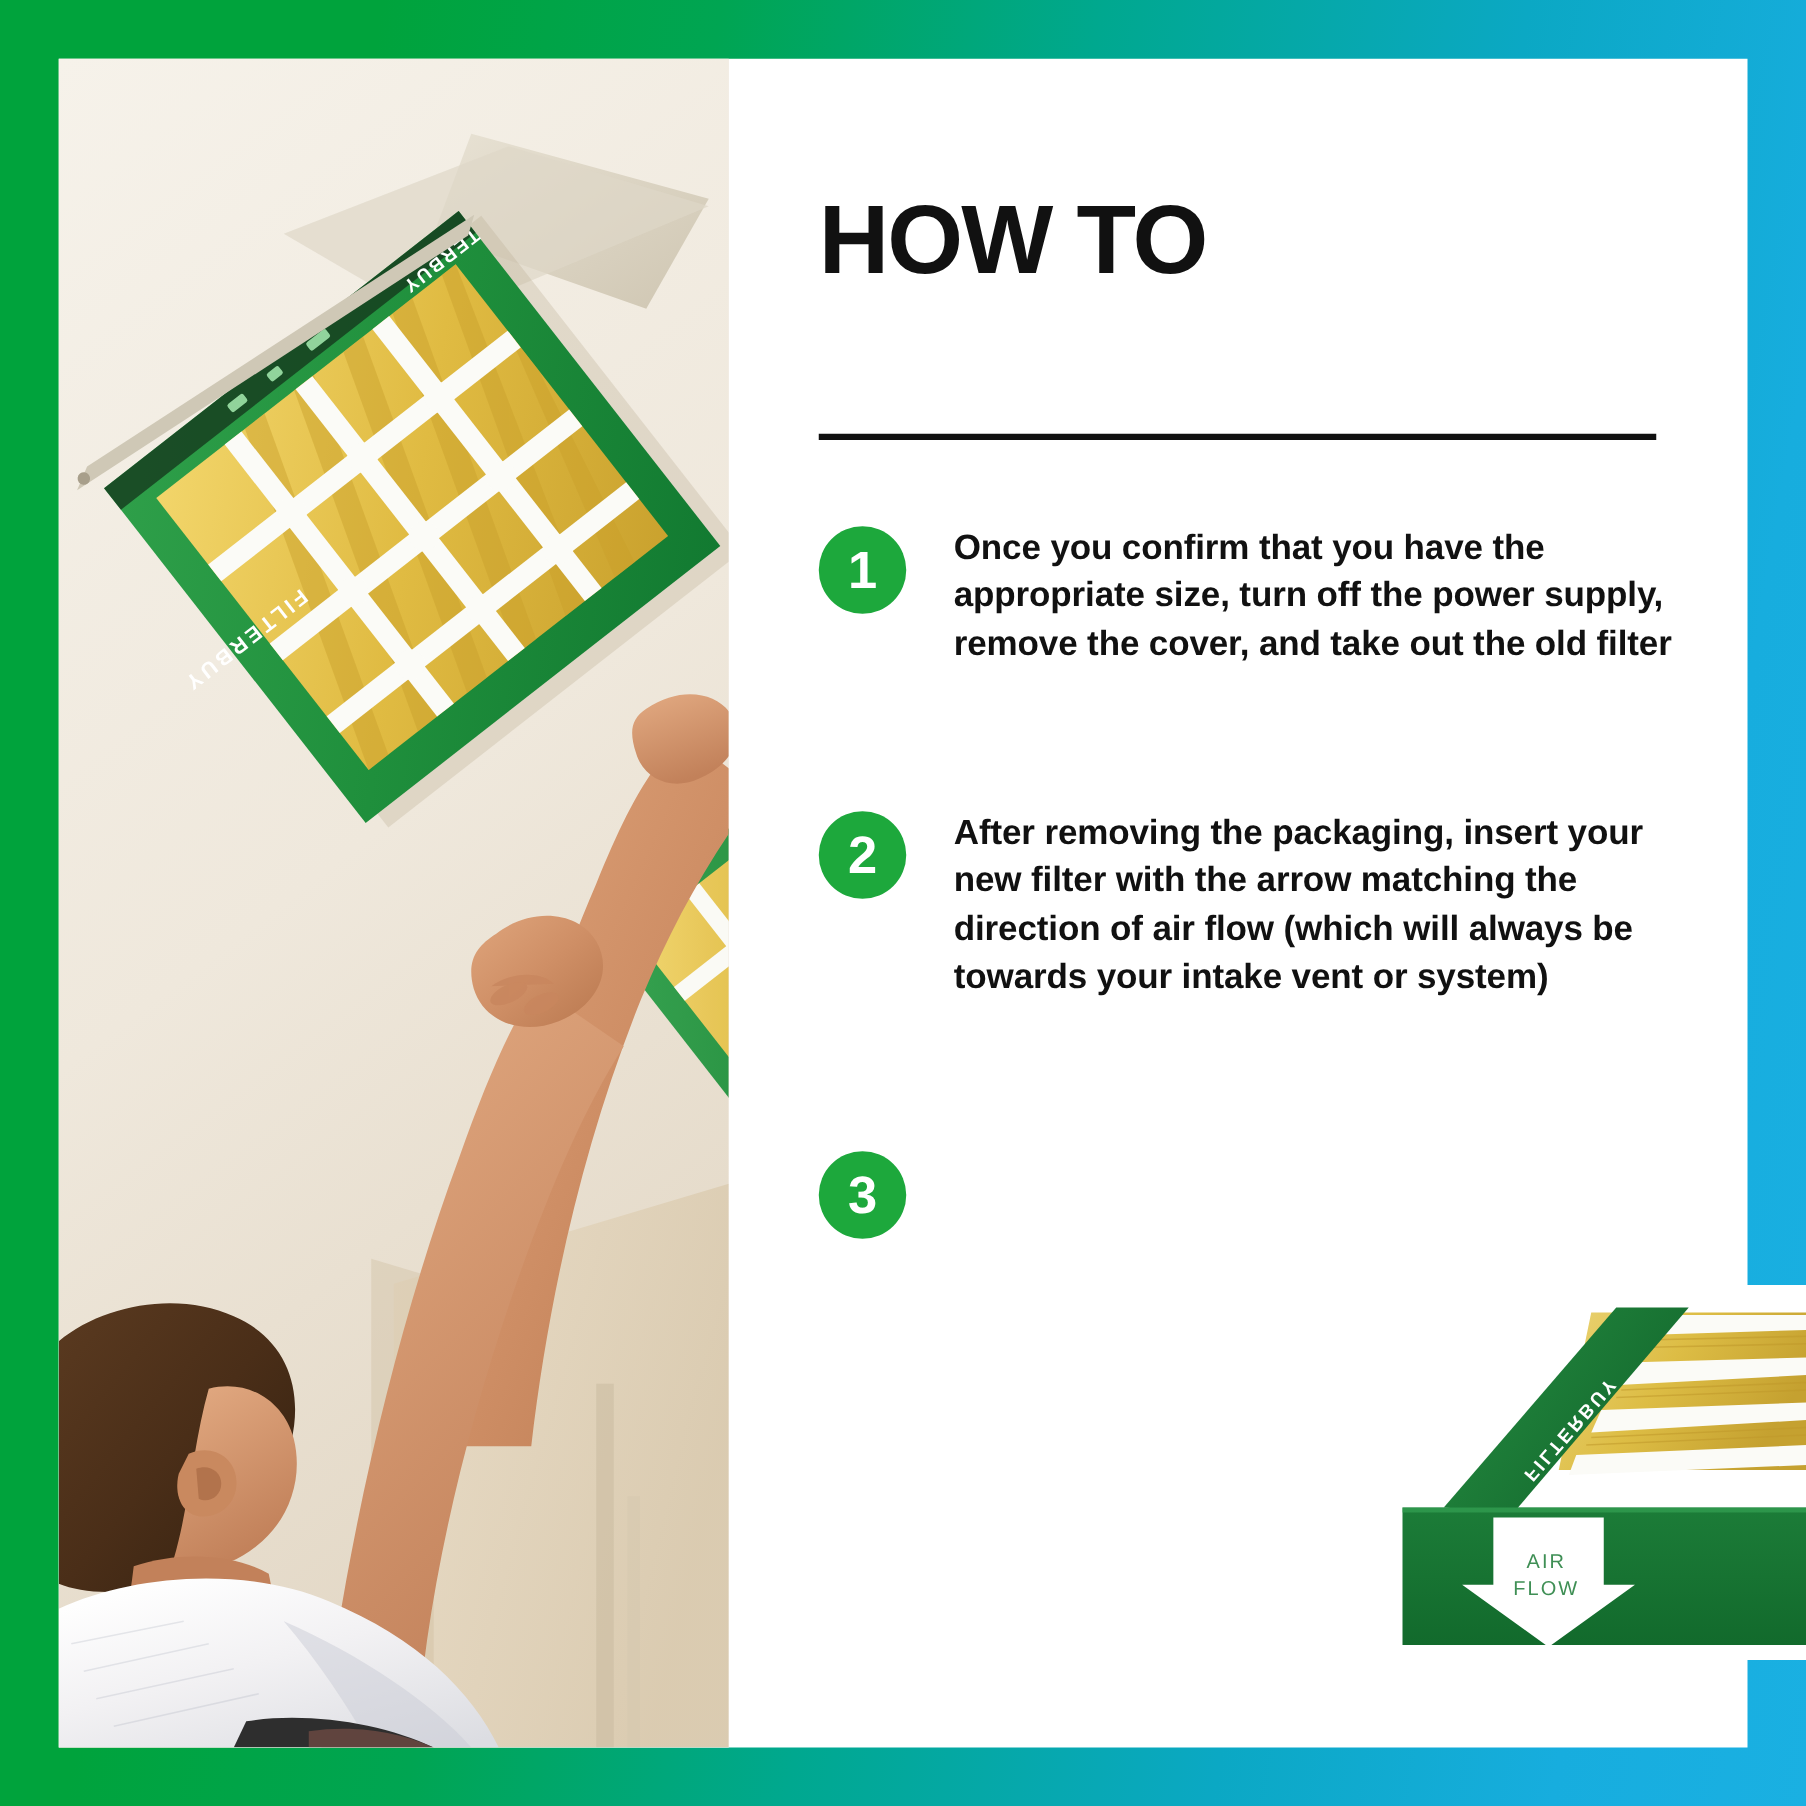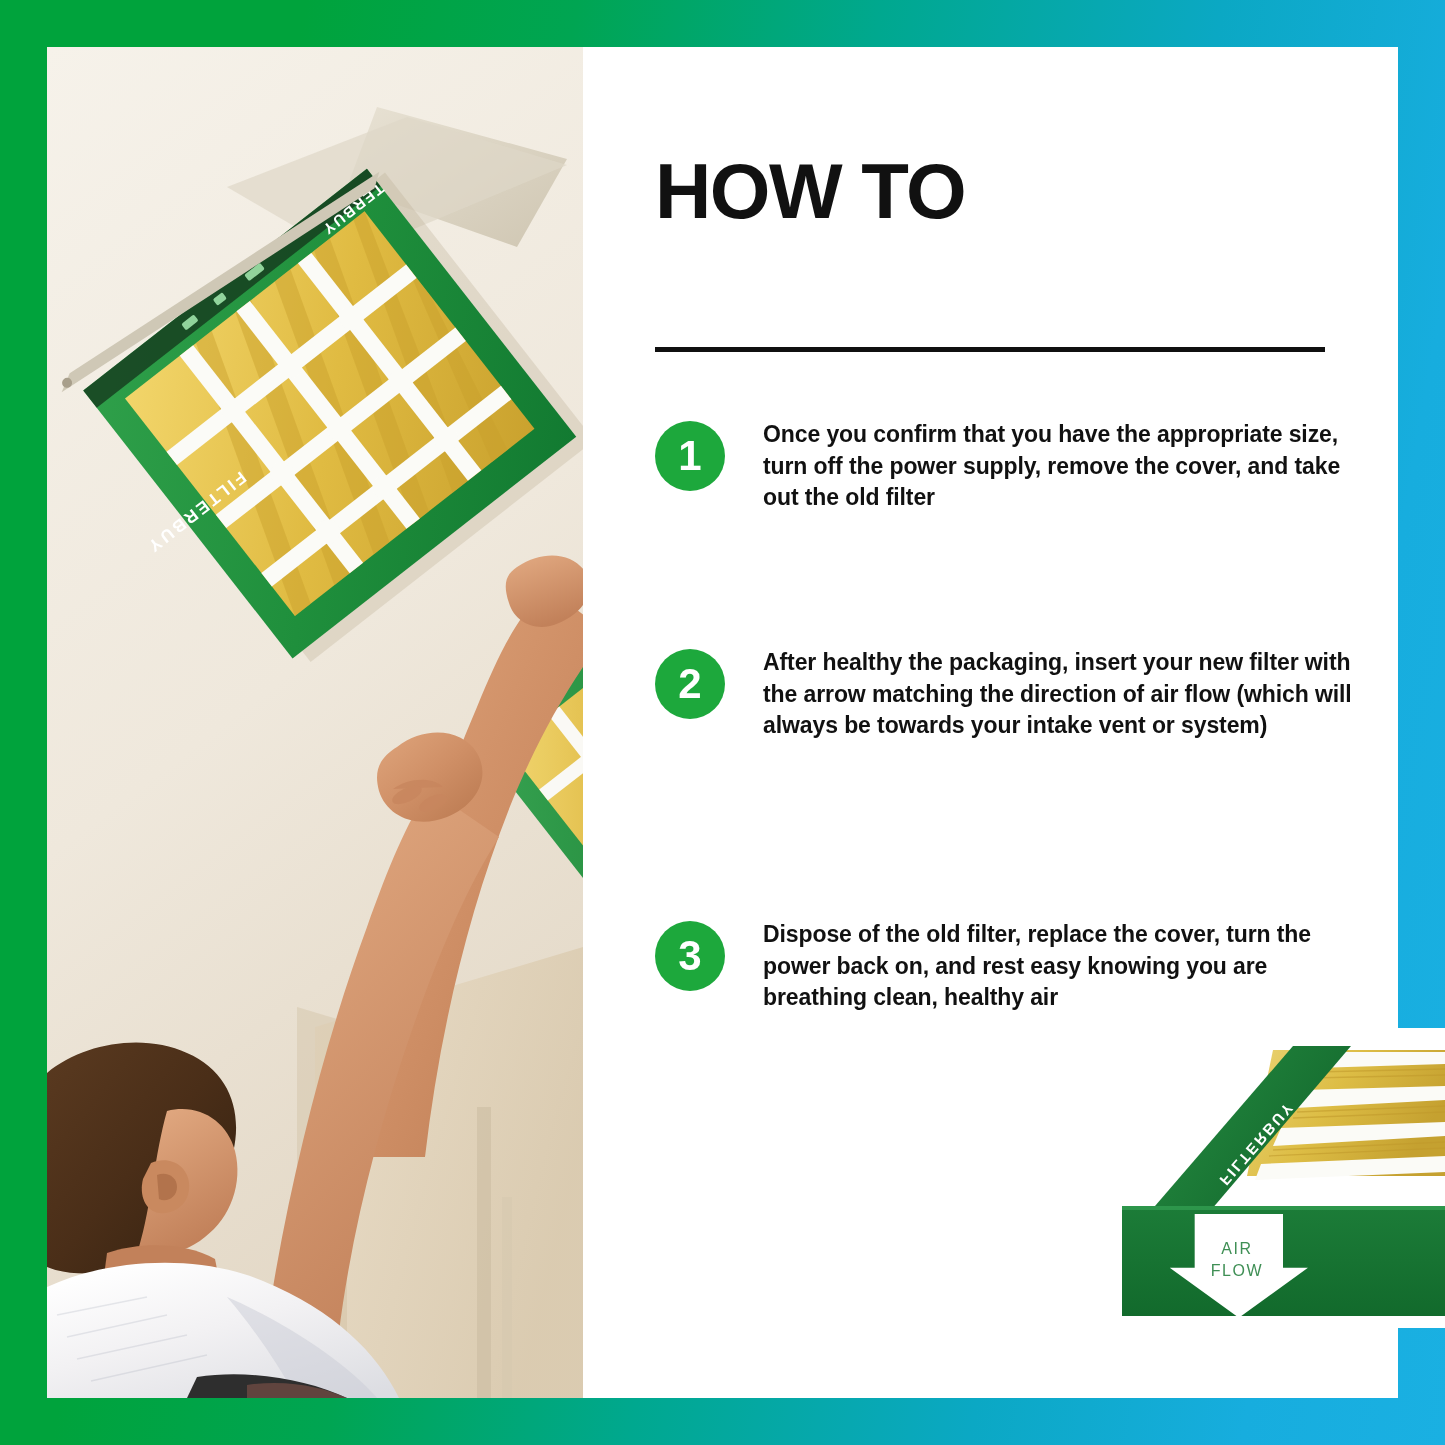--- a/index.html
+++ b/index.html
@@ -104,21 +104,21 @@
     align-items: center;
     justify-content: center;
     line-height: 1;
     margin-top: 2px;
     font-family: "Liberation Sans", sans-serif;
   }
 
   .step-text {
     flex: 1 1 auto;
     margin-left: 38px;
-    font-size: 23px;
+    font-size: 28px;
     line-height: 1.37;
     font-weight: bold;
     color: #111111;
     letter-spacing: -0.1px;
     font-family: "Liberation Sans", sans-serif;
   }
 
   
   #product {
     position: absolute;
@@ -315,26 +315,25 @@
 
       <div id="divider"></div>
 
       <div class="step step-1">
         <div class="step-badge">1</div>
         <div class="step-text">Once you confirm that you have the appropriate size, turn off the power supply, remove the cover, and take out the old filter</div>
       </div>
 
       <div class="step step-2">
         <div class="step-badge">2</div>
-        <div class="step-text">After healthy the packaging, insert your new filter with the arrow matching the direction of air flow (which will always be towards your intake vent or system)</div>
+        <div class="step-text">After removing the packaging, insert your new filter with the arrow matching the direction of air flow (which will always be towards your intake vent or system)</div>
       </div>
 
       <div class="step step-3">
         <div class="step-badge">3</div>
-        <div class="step-text">Dispose of the old filter, replace the cover, turn the power back on, and rest easy knowing you are breathing clean, healthy air</div>
       </div>
 
     </div>
   </div>
 
   <div id="product">
     <svg viewBox="0 0 330 300" preserveAspectRatio="xMidYMid meet">
       <defs>
         <linearGradient id="pframe" x1="0" y1="0" x2="1" y2="0.6">
           <stop offset="0" stop-color="#2a8b43"></stop>

